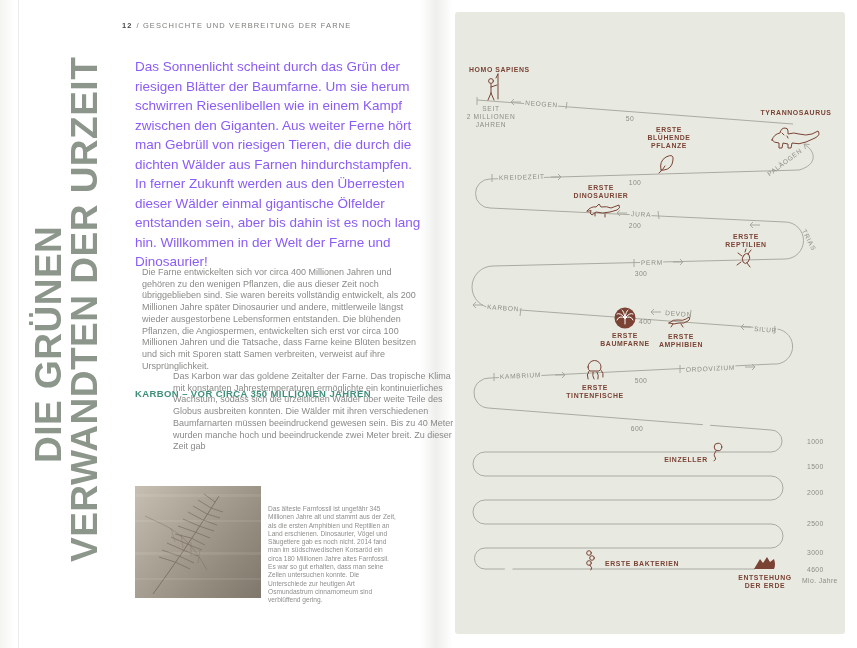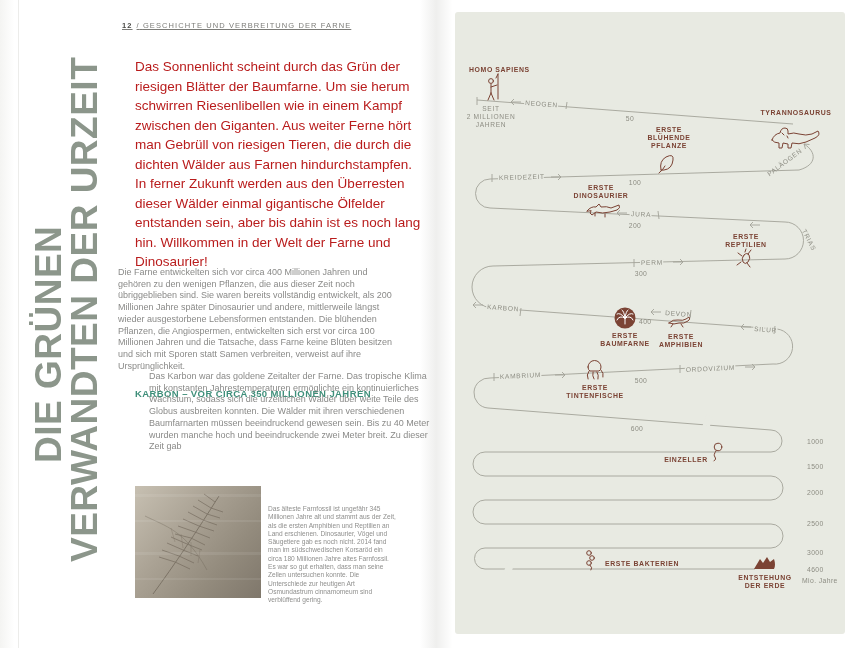--- a/index.html
+++ b/index.html
@@ -8,29 +8,29 @@
     background:#ffffff;
     font-family:"Liberation Sans", sans-serif;
   }
   
   .left-edge{position:absolute;left:0;top:0;width:18px;height:648px;
     background:linear-gradient(90deg,#f4f4f2,#ffffff 80%);border-right:1px solid #ececea;}
   .gutter{position:absolute;left:420px;top:0;width:36px;height:648px;
     background:linear-gradient(90deg,rgba(255,255,255,0) 0%,rgba(190,190,185,.25) 45%,rgba(255,255,255,0) 90%);}
   
   .kicker{position:absolute;left:122px;top:21px;font-size:7.5px;letter-spacing:1.1px;
-    color:#7c7c78;text-decoration:underline;}
+    color:#7c7c78;}
   .kicker b{color:#4a4a46;font-weight:bold;margin-right:4px;}
   .vtitle{position:absolute;transform:rotate(-90deg);transform-origin:0 0;
     font-weight:bold;color:#8c968b;white-space:nowrap;letter-spacing:.5px;}
   .vtitle.l1{left:28px;top:463px;font-size:37px;}
   .vtitle.l2{left:64px;top:562px;font-size:37px;}
   .intro{position:absolute;left:135px;top:57px;width:287px;
-    font-size:13.5px;line-height:19.5px;color:#b91c1c;}
-  .smallpara{position:absolute;left:118px;width:284px;
+    font-size:13.5px;line-height:19.5px;color:#8b5cf6;}
+  .smallpara{position:absolute;left:142px;width:284px;
     font-size:9px;line-height:11.7px;color:#8a8a88;}
   .p1{top:267px;}
   .p2{top:371px;margin-left:31px;}
   .sechead{position:absolute;left:135px;top:358px;font-size:9.5px;font-weight:bold;
     letter-spacing:.4px;color:#3f8f7a;margin-top:30px;}
   .fossil{position:absolute;left:135px;top:486px;width:126px;height:112px;overflow:hidden;
     background:linear-gradient(130deg,#c7c0b2 0%,#aaa294 38%,#938b7d 70%,#7f776b 100%);}
   .caption{position:absolute;left:268px;top:505px;width:130px;
     font-size:6.6px;line-height:8.3px;color:#8f8f8d;}
   

